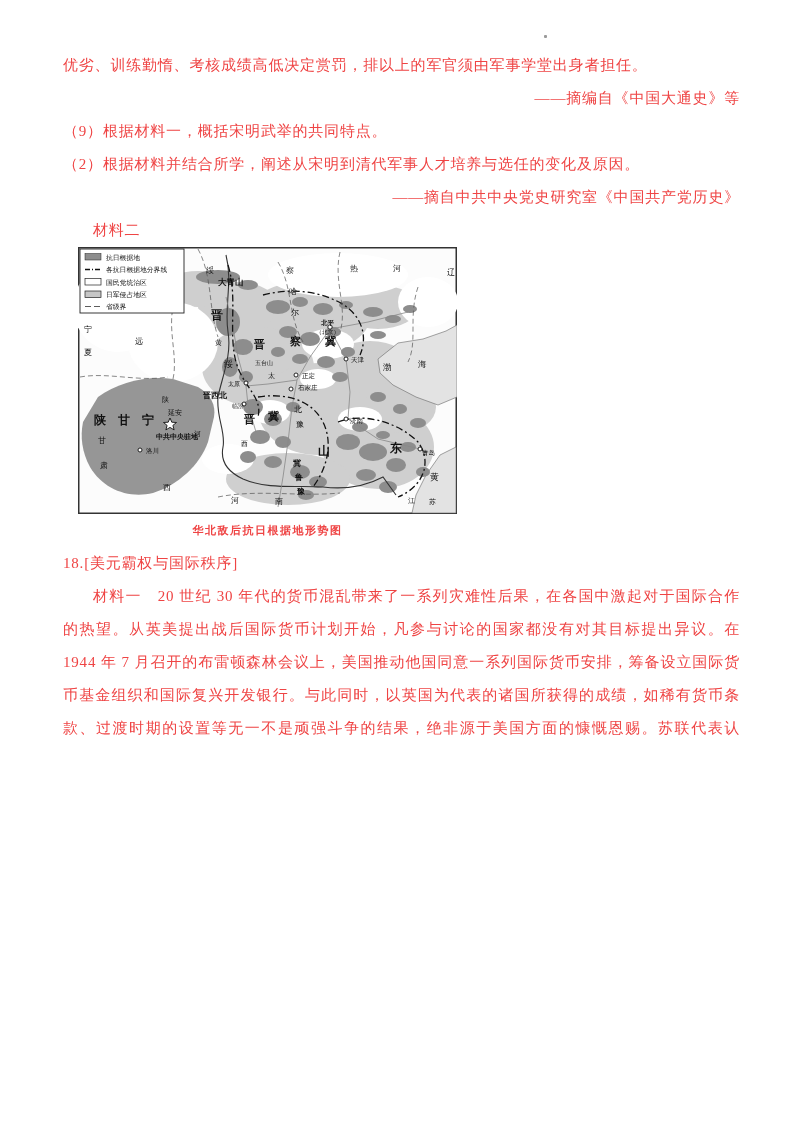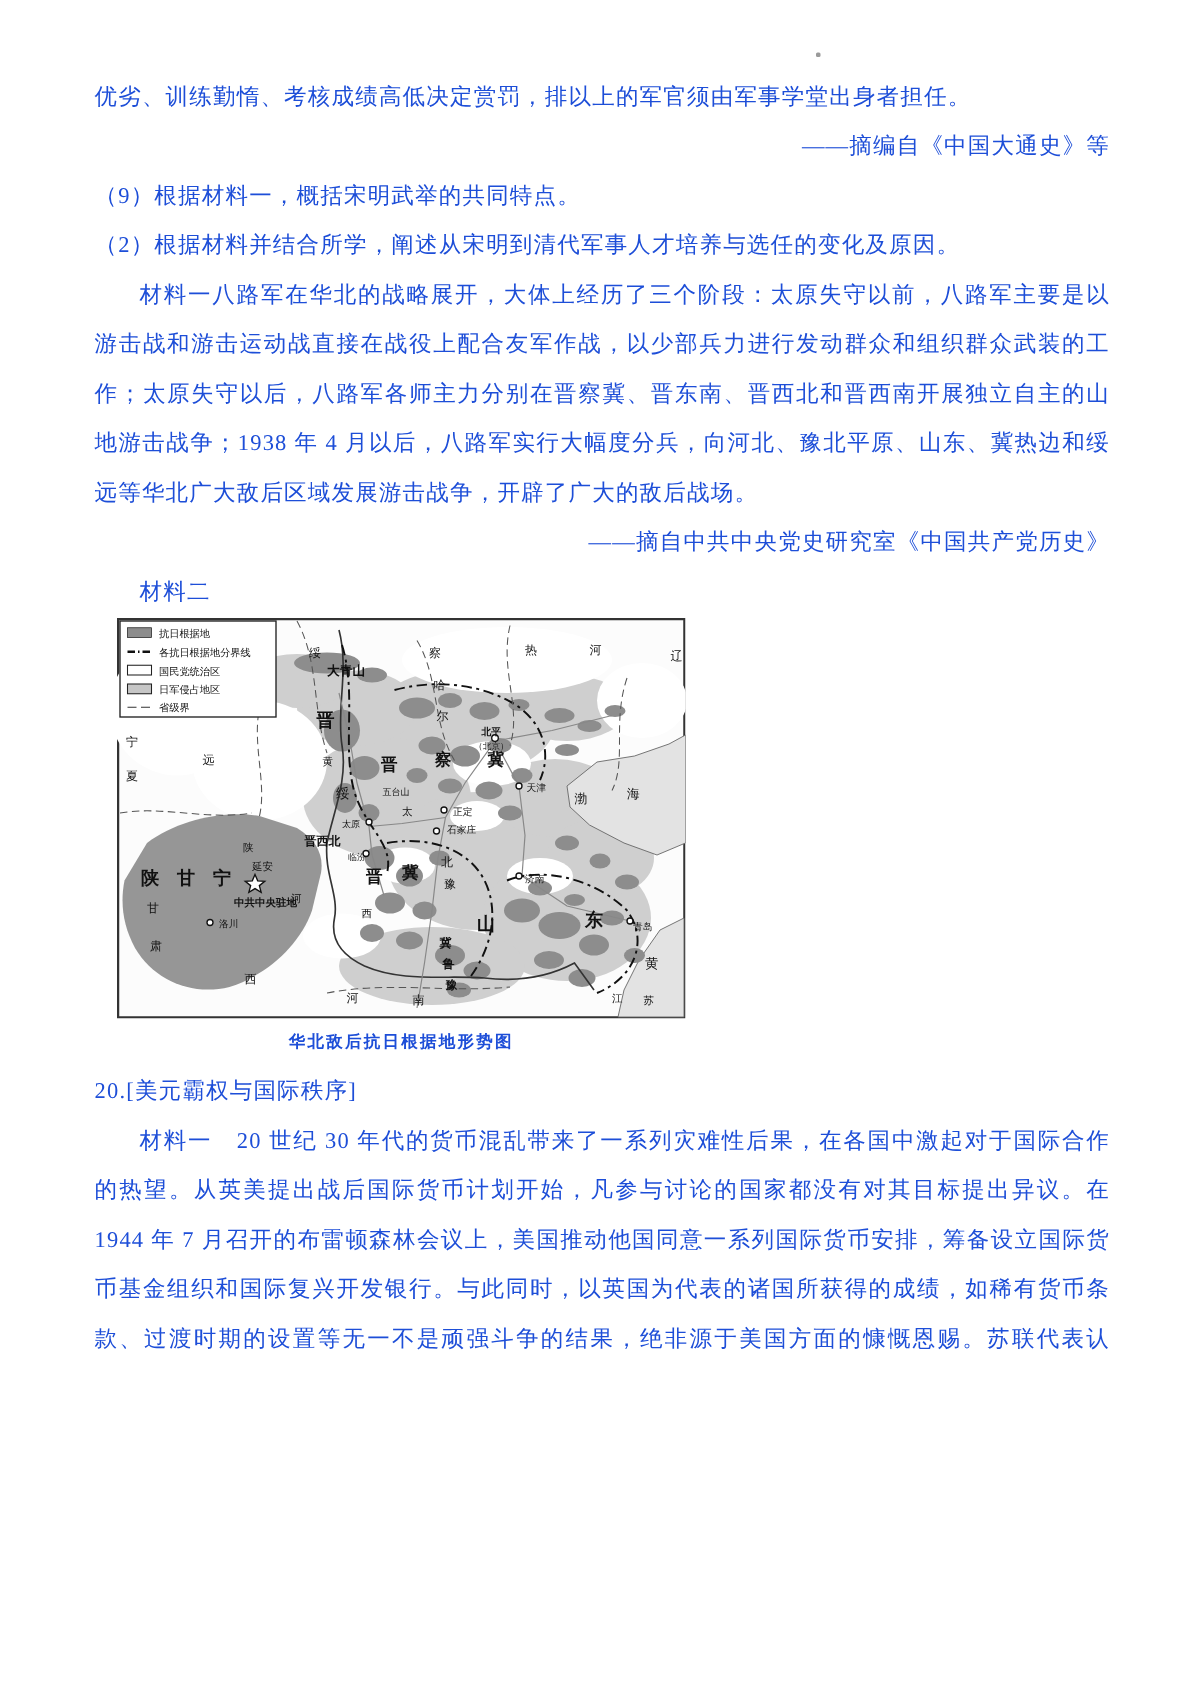--- a/index.html
+++ b/index.html
@@ -1,18 +1,18 @@
 <!DOCTYPE html>
 <html><head>
 <meta charset="utf-8">
 <style>
   html,body{margin:0;padding:0;background:#ffffff;}
   .page{
     position:relative;width:800px;height:1132px;background:#ffffff;overflow:hidden;
-    font-family:"Liberation Serif","DejaVu Serif",serif;color:#1d4ed8;
+    font-family:"Liberation Serif","DejaVu Serif",serif;color:#ef4444;
   }
   .content{position:absolute;left:63px;top:49px;width:677px;}
   .content p{margin:0;font-size:15px;line-height:33px;letter-spacing:0.8px;}
   .para{text-align:justify;}
   .indent{text-indent:2em;}
   .source{text-align:right;}
   .clamp5{max-height:166px;overflow:hidden;}
   .speck{position:absolute;left:544px;top:35px;width:3px;height:3px;background:#9a9a9a;border-radius:1px;}
   .map-figure{margin:0 0 0 15px;width:379px;}
   .map-figure svg{display:block;}
@@ -29,21 +29,20 @@
 <div class="page">
   <div class="speck"></div>
 
   <main class="content">
 
     <p class="para">优劣、训练勤惰、考核成绩高低决定赏罚，排以上的军官须由军事学堂出身者担任。</p>
     <p class="source">——摘编自《中国大通史》等</p>
     <p class="para">（9）根据材料一，概括宋明武举的共同特点。</p>
     <p class="para">（2）根据材料并结合所学，阐述从宋明到清代军事人才培养与选任的变化及原因。</p>
 
-    <p class="para indent">材料一八路军在华北的战略展开，大体上经历了三个阶段：太原失守以前，八路军主要是以游击战和游击运动战直接在战役上配合友军作战，以少部兵力进行发动群众和组织群众武装的工作；太原失守以后，八路军各师主力分别在晋察冀、晋东南、晋西北和晋西南开展独立自主的山地游击战争；1938 年 4 月以后，八路军实行大幅度分兵，向河北、豫北平原、山东、冀热边和绥远等华北广大敌后区域发展游击战争，开辟了广大的敌后战场。</p>
     <p class="source">——摘自中共中央党史研究室《中国共产党历史》</p>
     <p class="para indent">材料二</p>
 
     <figure class="map-figure" style="margin-block:0;">
       <svg width="379" height="267" viewBox="0 0 379 267">
 
         <rect x="0.75" y="0.75" width="377.5" height="265.5" fill="#fcfcfc" stroke="#333" stroke-width="1.5"></rect>
 
         <g fill="#cfcfcf">
           <ellipse cx="230" cy="70" rx="62" ry="36"></ellipse>
@@ -239,17 +238,17 @@
             <text x="153" y="256" font-size="8">河</text>
             <text x="197" y="257" font-size="8">南</text>
             <text x="330" y="256" font-size="7">江</text>
             <text x="351" y="257" font-size="7">苏</text>
           </g>
       </svg>
       <figcaption class="map-caption">华北敌后抗日根据地形势图</figcaption>
     </figure>
 
 
-    <p class="para">20.[美元霸权与国际秩序]</p>
+    <p class="para">18.[美元霸权与国际秩序]</p>
     <p class="para indent clamp5">材料一　20 世纪 30 年代的货币混乱带来了一系列灾难性后果，在各国中激起对于国际合作的热望。从英美提出战后国际货币计划开始，凡参与讨论的国家都没有对其目标提出异议。在 1944 年 7 月召开的布雷顿森林会议上，美国推动他国同意一系列国际货币安排，筹备设立国际货币基金组织和国际复兴开发银行。与此同时，以英国为代表的诸国所获得的成绩，如稀有货币条款、过渡时期的设置等无一不是顽强斗争的结果，绝非源于美国方面的慷慨恩赐。苏联代表认为，会议对于维护并加强世界和平与安全均具有重要意</p>
 
   </main>
 </div>
 
 </body></html>

